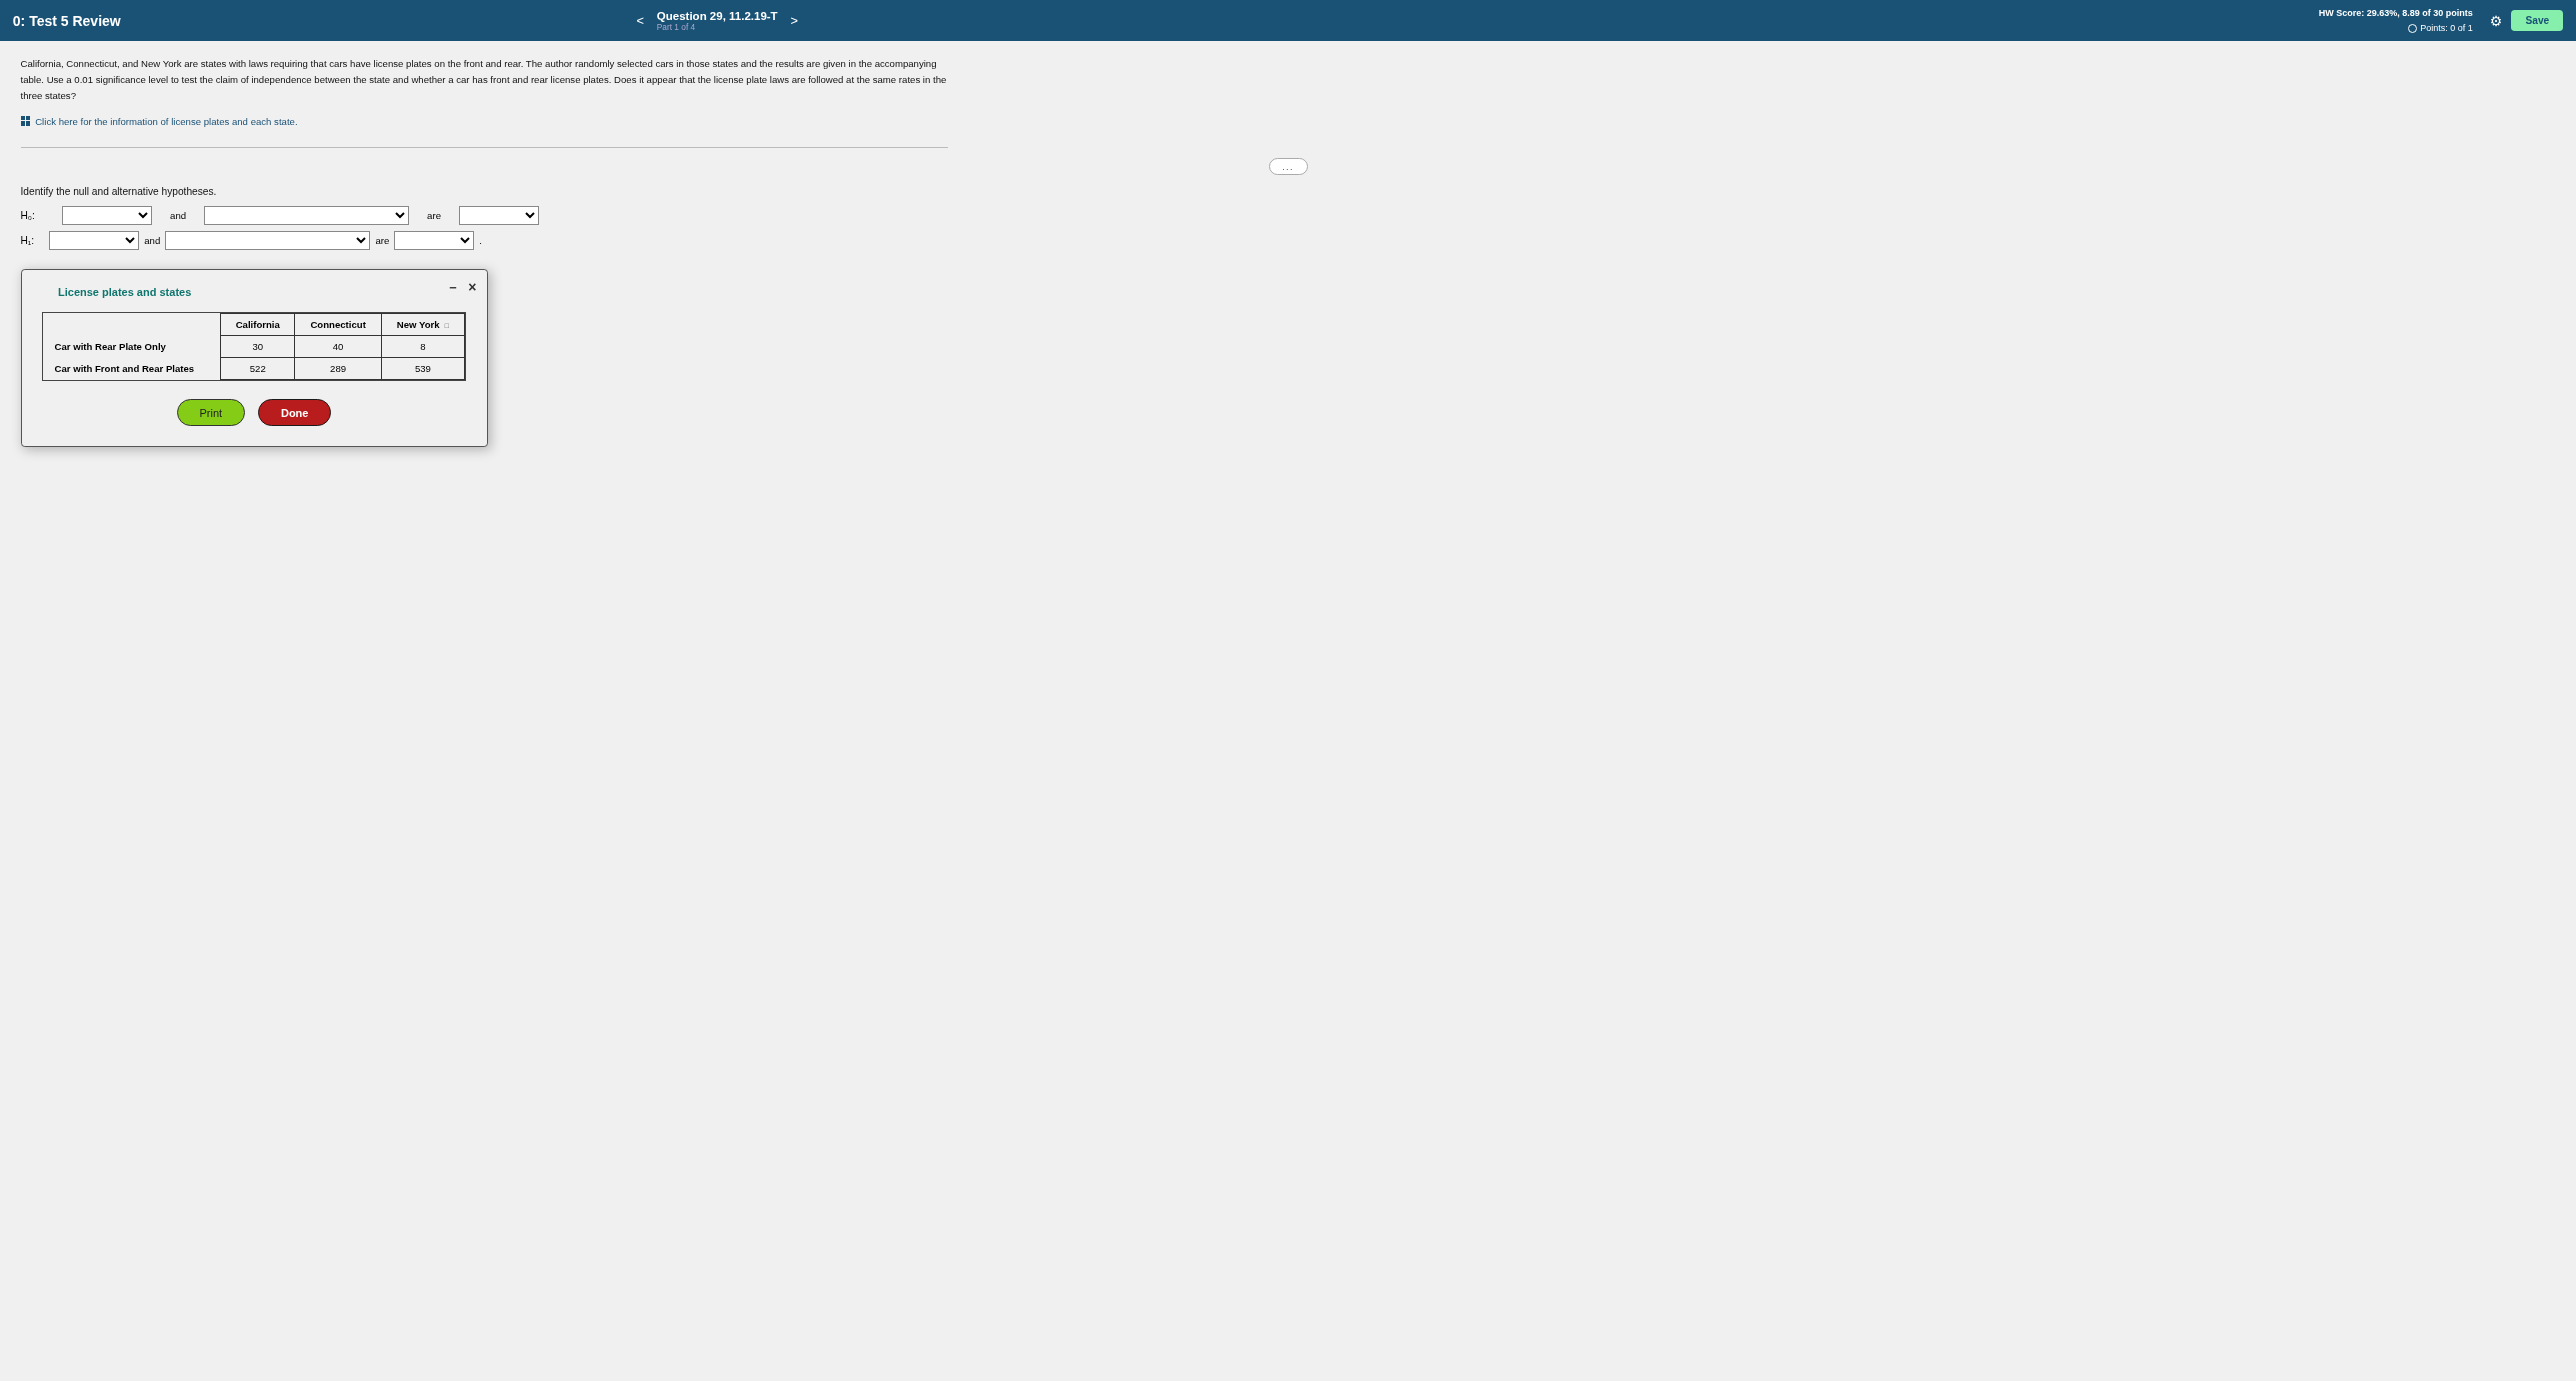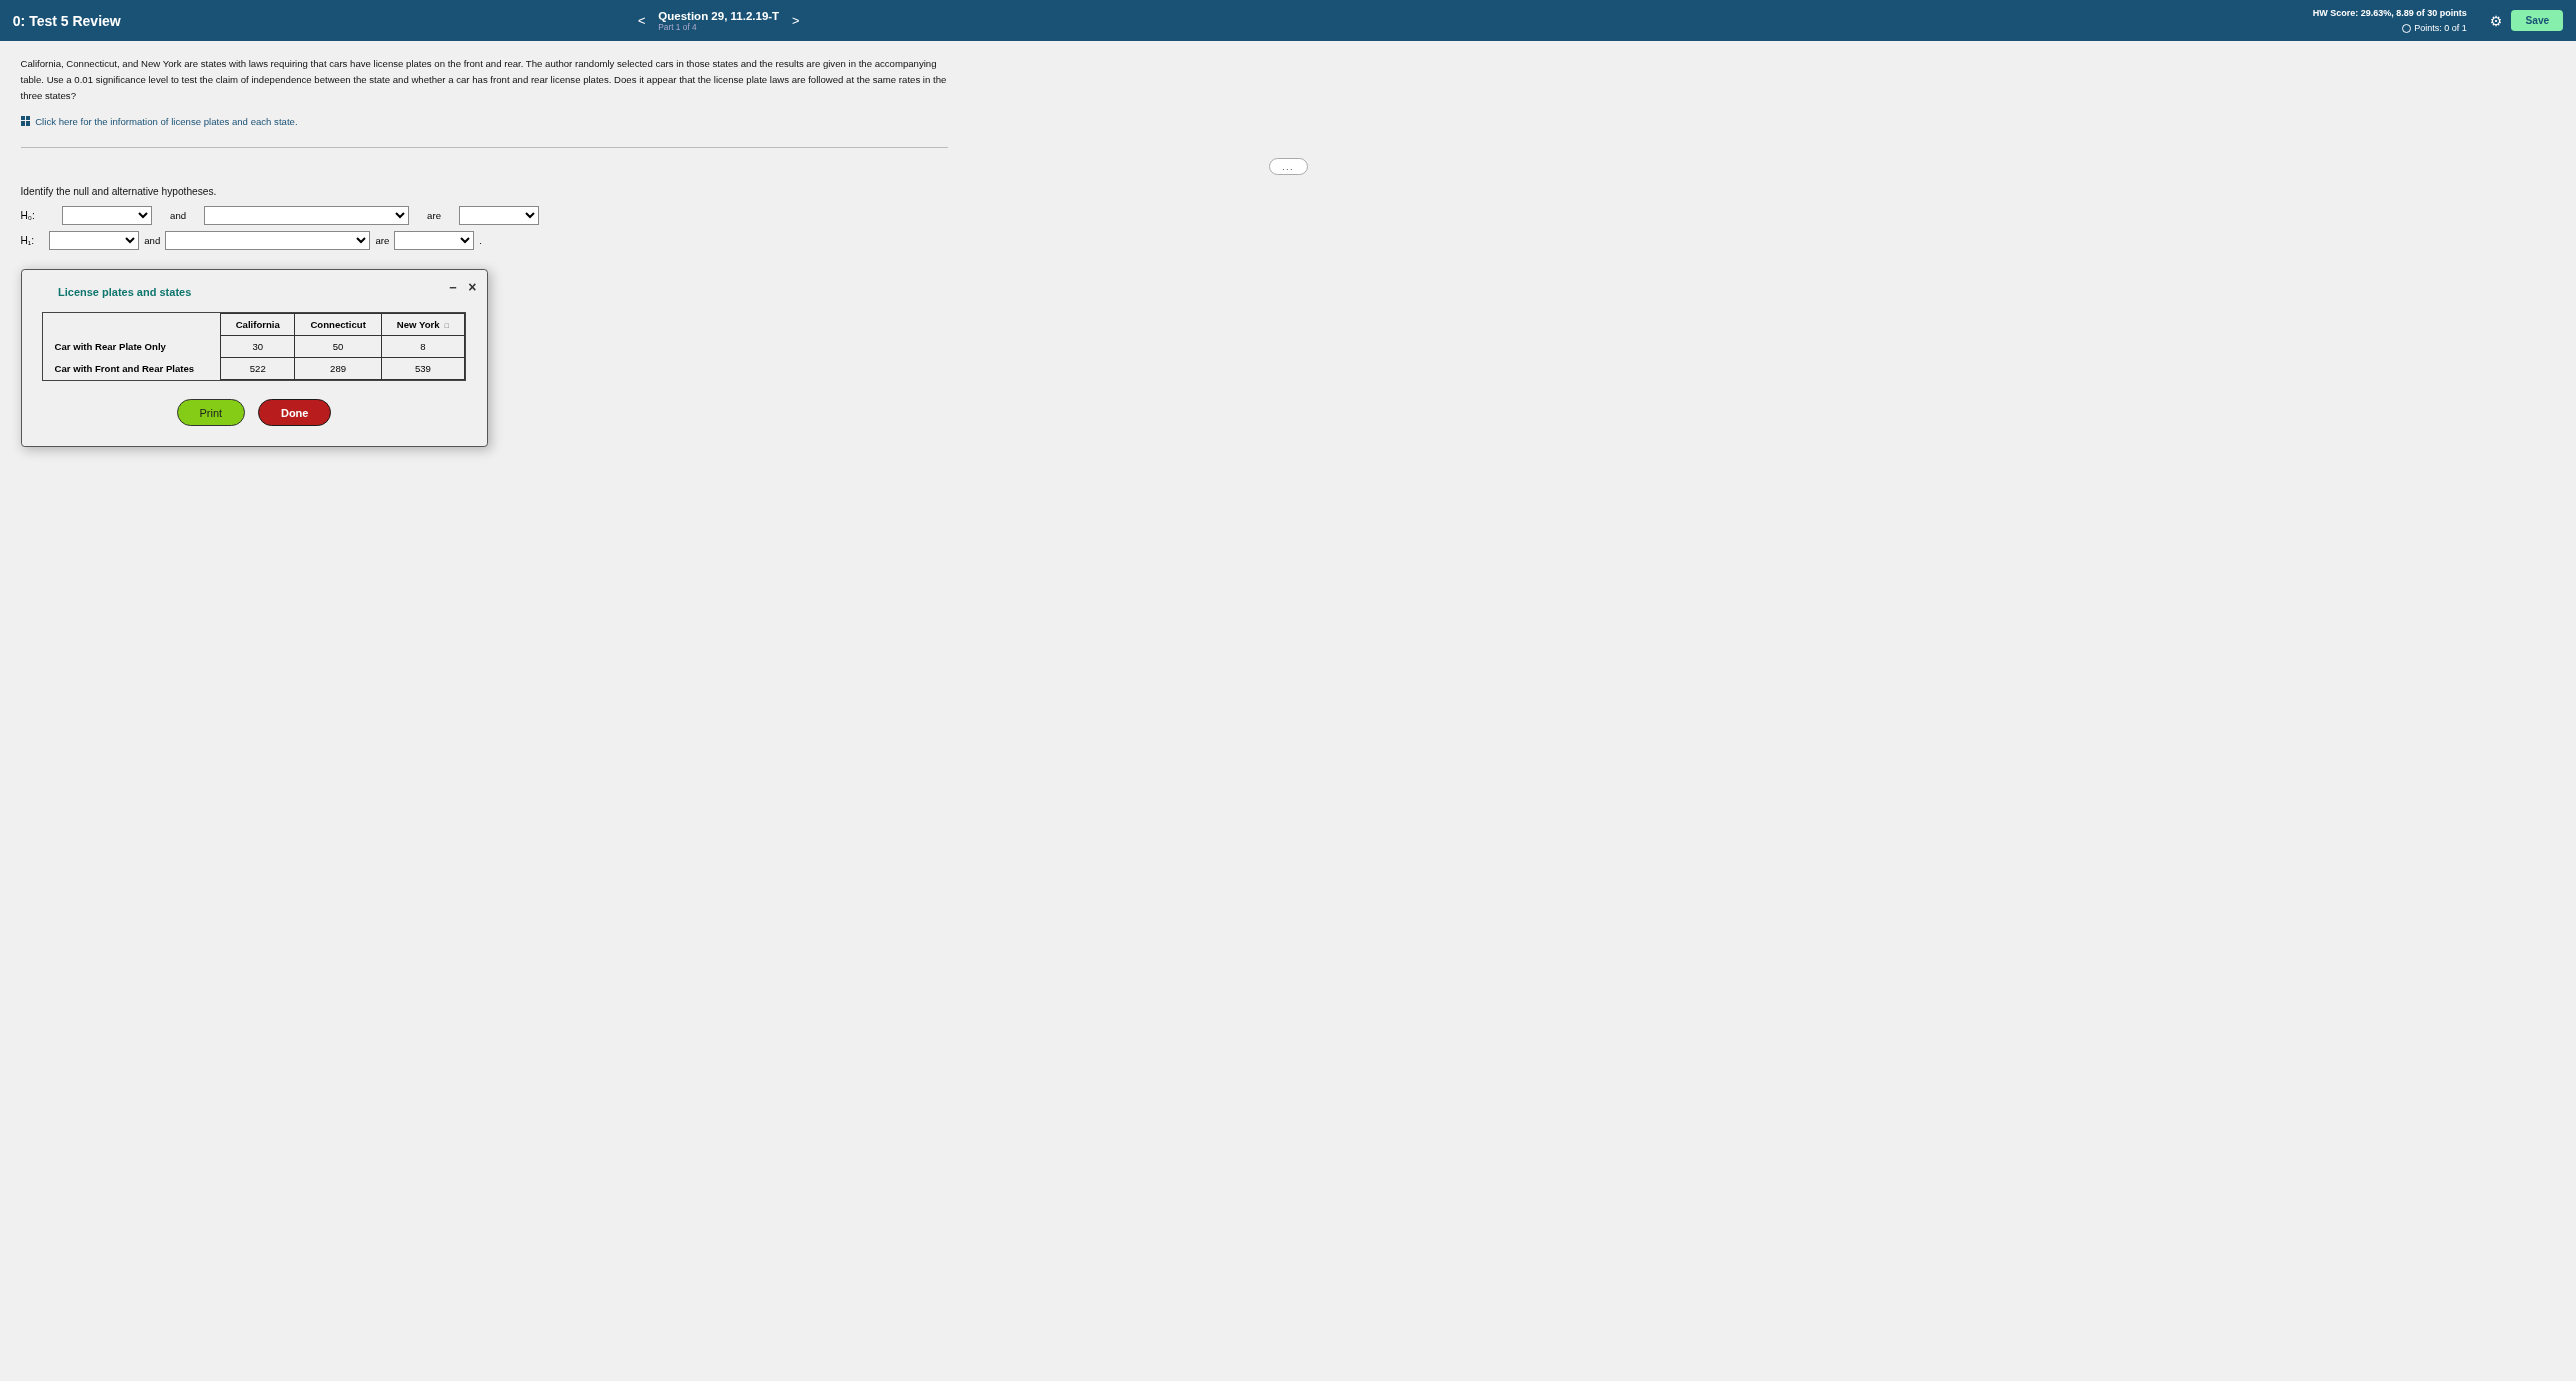--- a/index.html
+++ b/index.html
@@ -5,21 +5,21 @@
     * { box-sizing: border-box; margin: 0; padding: 0; }
     body {
       font-family: Arial, sans-serif;
       background: #e8e8e8;
       min-height: 100vh;
     }
   </style>
 </head>
 <body>
 
-<header style="background:#1a5276;color:white;display:flex;align-items:center;padding:0 12.8px;height:41px;gap:23px;">
+<header style="background:#1a5276;color:white;display:flex;align-items:center;padding:0 12.8px;height:41px;gap:17px;">
   <span style="font-size:14px;font-weight:bold;white-space:nowrap;">0: Test 5 Review</span>
 
   <div style="display:flex;align-items:center;gap:6.4px;flex:1;justify-content:center;">
     <button style="background:transparent;border:none;color:white;font-size:12.8px;cursor:pointer;padding:2.6px 6.4px;">&lt;</button>
     <div style="text-align:left;">
       <div style="font-size:11.5px;font-weight:bold;">Question 29, 11.2.19-T</div>
       <div style="font-size:8.3px;color:#aac;">Part 1 of 4</div>
     </div>
     <button style="background:transparent;border:none;color:white;font-size:12.8px;cursor:pointer;padding:2.6px 6.4px;">&gt;</button>
   </div>
@@ -122,21 +122,21 @@
             <th style="border:0.6px solid #333;padding:5.1px 11.5px;font-weight:bold;text-align:center;">
               <span>New York</span>
               <span style="font-size:7px;color:#555;margin-left:2.6px;">□</span>
             </th>
           </tr>
         </thead>
         <tbody>
           <tr>
             <td style="padding:5.1px 11.5px;font-weight:bold;border-right:0.6px solid #333;text-align:left;">Car with Rear Plate Only</td>
             <td style="border:0.6px solid #333;padding:5.1px 11.5px;text-align:center;">30</td>
-            <td style="border:0.6px solid #333;padding:5.1px 11.5px;text-align:center;">50</td>
+            <td style="border:0.6px solid #333;padding:5.1px 11.5px;text-align:center;">40</td>
             <td style="border:0.6px solid #333;padding:5.1px 11.5px;text-align:center;">8</td>
           </tr>
           <tr>
             <td style="padding:5.1px 11.5px;font-weight:bold;border-right:0.6px solid #333;text-align:left;">Car with Front and Rear Plates</td>
             <td style="border:0.6px solid #333;padding:5.1px 11.5px;text-align:center;">522</td>
             <td style="border:0.6px solid #333;padding:5.1px 11.5px;text-align:center;">289</td>
             <td style="border:0.6px solid #333;padding:5.1px 11.5px;text-align:center;">539</td>
           </tr>
         </tbody>
       </table>

